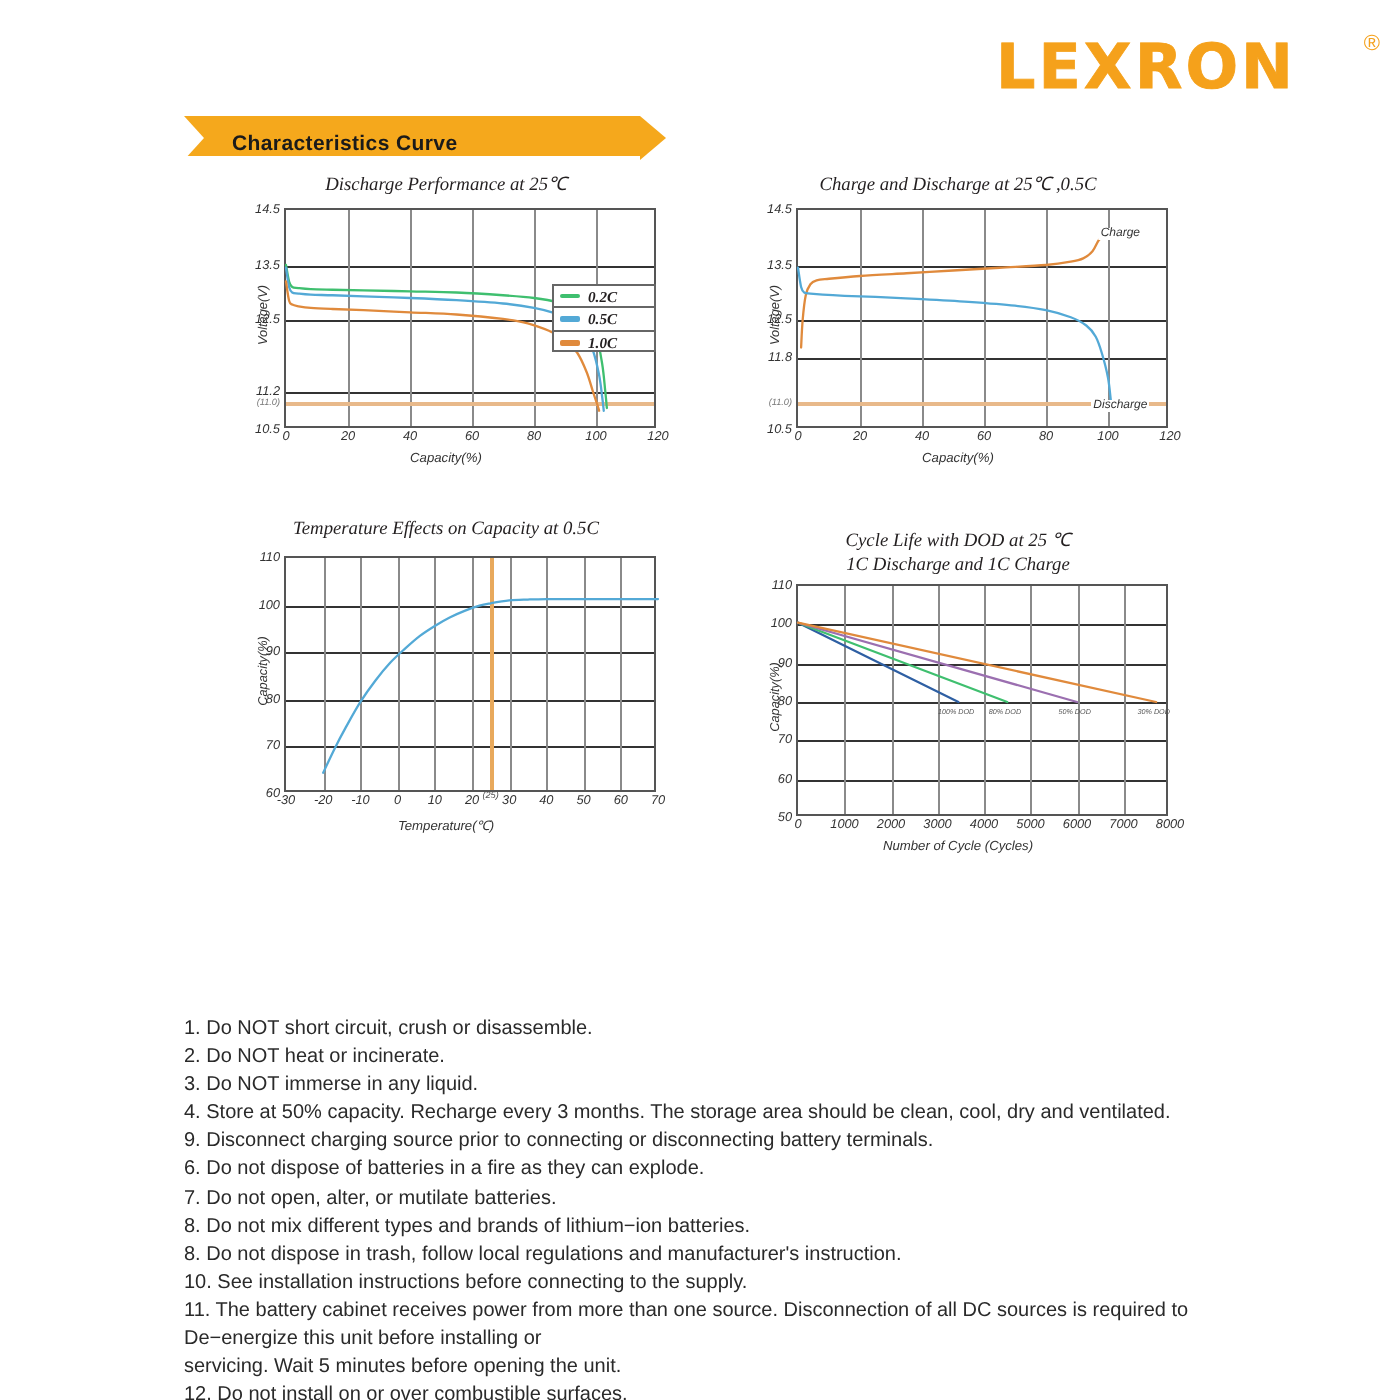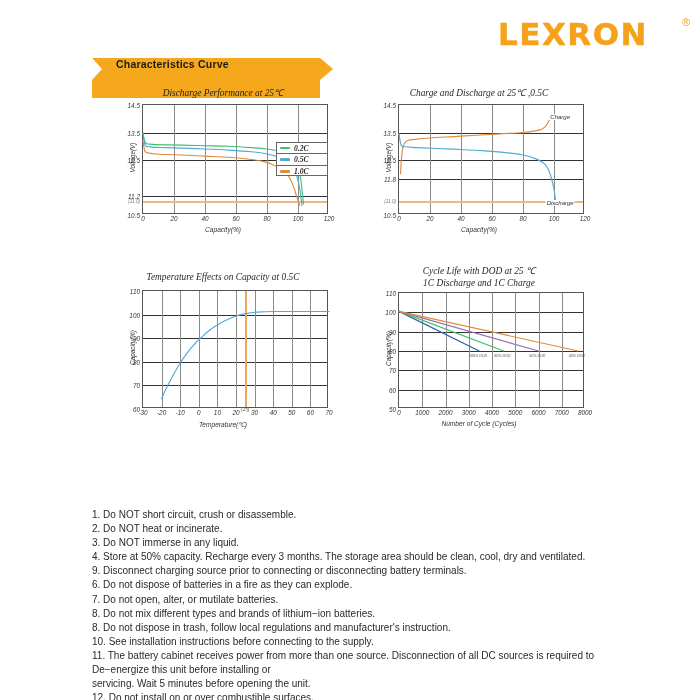--- a/index.html
+++ b/index.html
@@ -15,22 +15,22 @@
     font-family:"DejaVu Sans", sans-serif;
     font-weight:700;font-size:31px;letter-spacing:1.5px;
     color:#F5A11B;line-height:40px;
     -webkit-text-stroke:0.4px #F5A11B;
   }
   .logo-reg{
     position:absolute;right:-2px;top:2px;font-size:11px;color:#F5A11B;
   }
   
   .banner{
-    position:absolute;height:40px;background:#F5A81C;
-    display:flex;align-items:flex-start;
+    position:absolute;height:20px;background:#F5A81C;
+    display:flex;align-items:flex-end;
   }
   .banner .notch{
     position:absolute;left:0;top:0;width:10px;height:22px;
     background:#ffffff;
     clip-path:polygon(0 0,100% 50%,0 100%);
   }
   .banner .tip{
     position:absolute;right:-13px;top:0;width:13px;height:22px;
     background:#F5A81C;
     clip-path:polygon(0 0,100% 50%,0 100%);
@@ -200,21 +200,21 @@
           <path d="M1.55,68.75C1.68,66.46 1.94,59.35 2.33,55.00C2.71,50.65 3.23,45.60 3.88,42.63C4.52,39.65 5.30,38.36 6.20,37.12C7.10,35.89 7.75,35.66 9.30,35.20C10.85,34.74 11.88,34.74 15.50,34.38C19.12,34.01 24.54,33.46 31.00,33.00C37.46,32.54 46.50,32.08 54.25,31.63C62.00,31.17 69.75,30.71 77.50,30.25C85.25,29.79 93.00,29.33 100.75,28.88C108.50,28.42 118.06,28.00 124.00,27.50C129.94,27.00 133.30,26.40 136.40,25.85C139.50,25.30 140.79,25.07 142.60,24.20C144.41,23.33 145.96,22.14 147.25,20.63C148.54,19.11 149.32,16.50 150.35,15.13C151.38,13.75 152.67,12.97 153.45,12.37C154.22,11.78 154.48,11.69 155.00,11.55C155.52,11.41 155.78,11.55 156.55,11.55C157.33,11.55 158.10,11.55 159.65,11.55C161.20,11.55 164.82,11.55 165.85,11.55" fill="none" stroke="#E08A3C" stroke-width="1.15" stroke-linecap="round"></path>
           <path d="M0.00,28.88C0.26,30.48 1.03,36.44 1.55,38.50C2.07,40.56 2.33,40.70 3.10,41.25C3.88,41.80 4.65,41.62 6.20,41.80C7.75,41.98 9.56,42.17 12.40,42.35C15.24,42.53 18.86,42.72 23.25,42.90C27.64,43.08 32.29,43.18 38.75,43.45C45.21,43.72 54.25,44.14 62.00,44.55C69.75,44.96 77.50,45.37 85.25,45.92C93.00,46.48 102.04,47.16 108.50,47.85C114.96,48.54 119.35,49.09 124.00,50.05C128.65,51.01 133.04,52.34 136.40,53.62C139.76,54.91 142.08,56.15 144.15,57.75C146.22,59.35 147.51,60.96 148.80,63.25C150.09,65.54 150.87,68.06 151.90,71.50C152.93,74.94 154.22,79.75 155.00,83.88C155.78,88.00 156.16,93.50 156.55,96.25C156.94,99.00 157.20,99.69 157.32,100.38" fill="none" stroke="#53A9D6" stroke-width="1.15" stroke-linecap="round"></path>
         </svg>
         <div class="inplot-label" style="left: 161.2px; top: 12.375px; transform: translate(-50%, -50%);">Charge</div>
         <div class="inplot-label" style="left: 161.2px; top: 97.625px; transform: translate(-50%, -50%);">Discharge</div>
       </div>
       <div class="axlabel" style="top: 138px;">Capacity(%)</div>
       <div class="ylabel" style="left: 0px; top: 66px; width: 40px; text-align: center;">Voltage(V)</div>
     </div>
 
-  <div id="chart2" class="chart" style="left:112px;top:272px;width:222px;height:160px;">
+  <div id="chart2" class="chart" style="left:112px;top:260px;width:222px;height:160px;">
       <div class="chart-title">Temperature Effects on Capacity at 0.5C</div>
       <div class="plotbox" style="left: 30px; top: 18px; width: 186px; height: 118px;">
         <div class="ytick" style="top: 0px;">110</div>
         <div class="gl h strong" style="top: 23.6px;"></div>
         <div class="ytick" style="top: 23.6px;">100</div>
         <div class="gl h strong" style="top: 47.2px;"></div>
         <div class="ytick" style="top: 47.2px;">90</div>
         <div class="gl h strong" style="top: 70.8px;"></div>
         <div class="ytick" style="top: 70.8px;">80</div>
         <div class="gl h strong" style="top: 94.4px;"></div>

